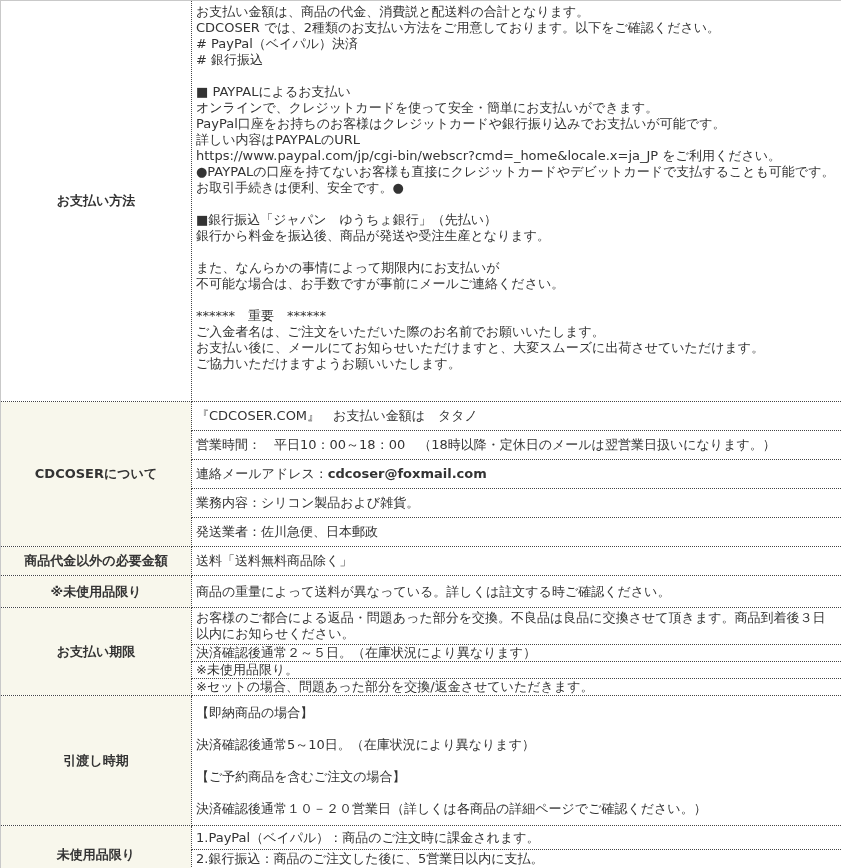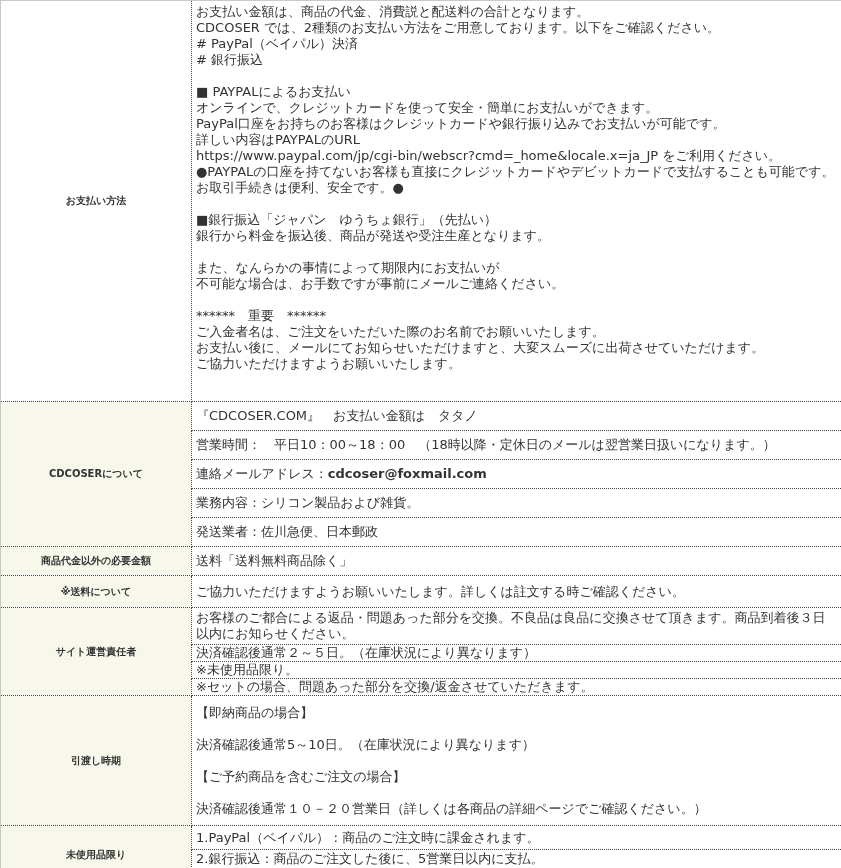--- a/index.html
+++ b/index.html
@@ -11,21 +11,21 @@
   table.shop-info {
     border-collapse:collapse; table-layout:fixed;
     width:841px;
     border-top:1px solid #c9c9c9;
     border-left:1px solid #c9c9c9;
     border-right:1px solid #1a1a1a;
     border-bottom:2px solid #1a1a1a;
   }
   th, td { border:1px dotted #444; overflow:hidden; }
   th {
-    background:#f8f7ec; font-weight:bold; font-size:10px; color:#333;
+    background:#f8f7ec; font-weight:bold; font-size:13px; color:#333;
     text-align:center; vertical-align:middle; padding:2px;
   }
   th.white-bg { background:#ffffff; }
   td {
     background:#ffffff; text-align:left; vertical-align:middle;
     padding:1px 4px; line-height:16px; word-break:break-all;margin-top:28px;
   }
   td.pre { white-space:pre-line; }
   td.top { vertical-align:top; padding-top:3px; }
   .email { font-weight:bold; }
@@ -98,26 +98,26 @@
     <tr>
       <td class="r2">発送業者：佐川急便、日本郵政</td>
     </tr>
 
     <tr>
       <th class="r3">商品代金以外の必要金額</th>
       <td class="r3">送料「送料無料商品除く」</td>
     </tr>
 
     <tr>
-      <th class="r4">※送料について</th>
-      <td class="r4">ご協力いただけますようお願いいたします。詳しくは註文する時ご確認ください。</td>
+      <th class="r4">※未使用品限り</th>
+      <td class="r4">商品の重量によって送料が異なっている。詳しくは註文する時ご確認ください。</td>
     </tr>
 
     <tr>
-      <th rowspan="4">サイト運営責任者</th>
+      <th rowspan="4">お支払い期限</th>
       <td class="r5a">お客様のご都合による返品・問題あった部分を交換。不良品は良品に交換させて頂きます。商品到着後３日以内にお知らせください。</td>
     </tr>
     <tr>
       <td class="r5b">決済確認後通常２～５日。（在庫状況により異なります）</td>
     </tr>
     <tr>
       <td class="r5c">※未使用品限り。</td>
     </tr>
     <tr>
       <td class="r5d">※セットの場合、問題あった部分を交換/返金させていただきます。</td>

